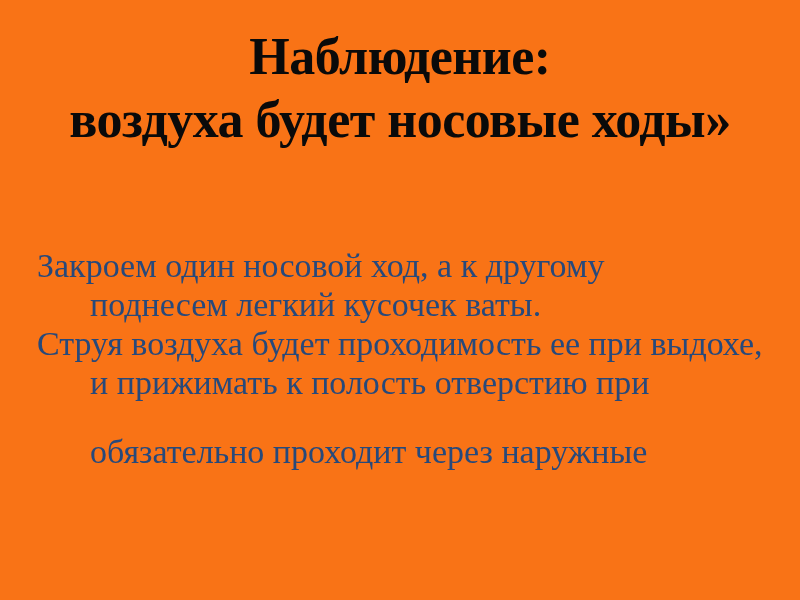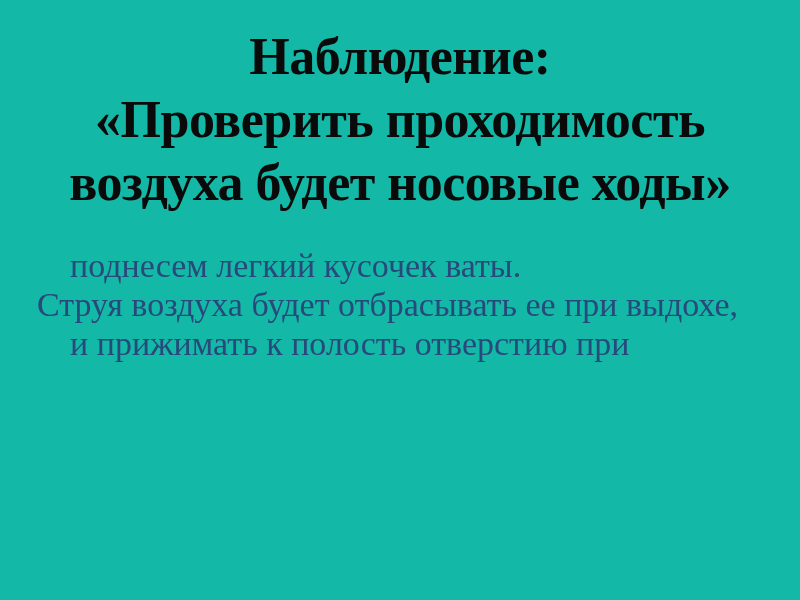--- a/index.html
+++ b/index.html
@@ -36,48 +36,49 @@
     left: 37px;
     width: 745px;
     font-size: 34px;
     line-height: 39px;
     color: #27497b;
   }
   .body-line {
     white-space: nowrap;
   }
   .body-line.wrap {
-    margin-left: 33px;
+    margin-left: 53px;
   }
   .para-gap {
     height: 30px;
   }
 </style>
 </head>
 <body>
 
-<div class="slide" style="background: #14b8a6;">
+<div class="slide" style="background: #f97316;">
 
   <div class="title-block" style="color: rgb(10, 10, 10);">
     <div class="title-line">Наблюдение:</div>
-    <div class="title-line">«Проверить проходимость</div>
     <div class="title-line">воздуха будет носовые ходы»</div>
   </div>
 
   <div class="body-block" style="color: rgb(39, 73, 123);">
 
     <div>
+      <div class="body-line">Закроем один носовой ход, а к другому</div>
       <div class="body-line wrap">поднесем легкий кусочек ваты.</div>
     </div>
 
     <div>
-      <div class="body-line">Струя воздуха будет отбрасывать ее при выдохе,</div>
+      <div class="body-line">Струя воздуха будет проходимость ее при выдохе,</div>
       <div class="body-line wrap">и прижимать к полость отверстию при</div>
     </div>
 
     <div class="para-gap"></div>
 
     <div>
+      <div class="body-line wrap">обязательно проходит через наружные</div>
     </div>
 
   </div>
 
 </div>
 
 </body></html>

